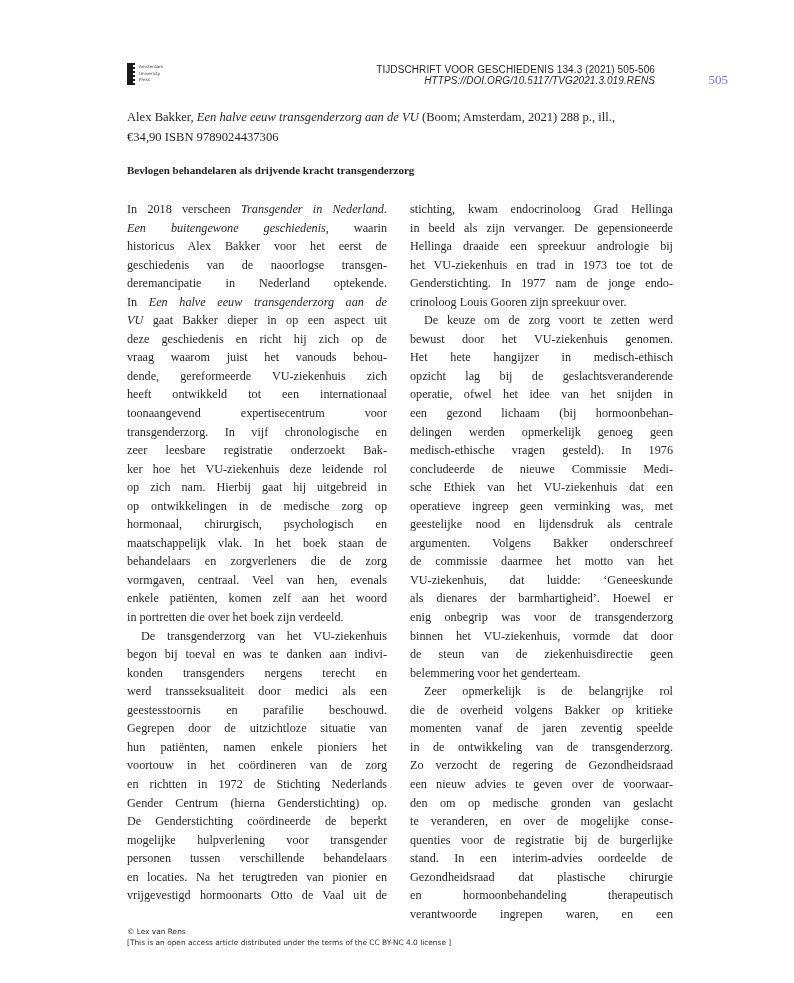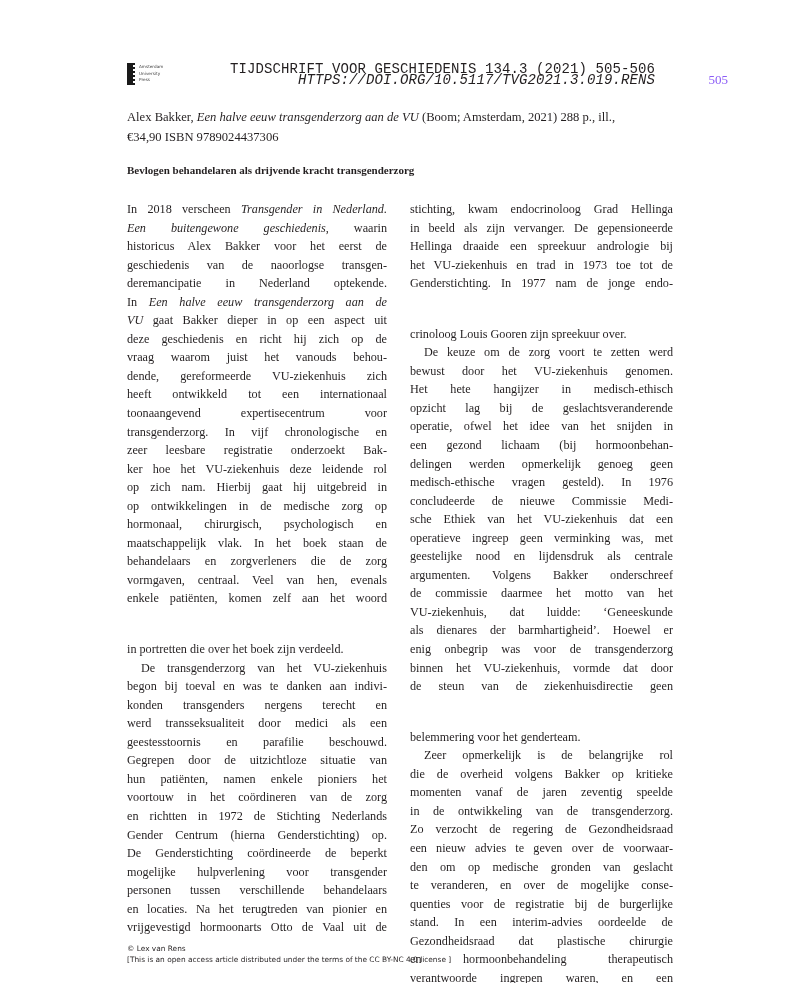--- a/index.html
+++ b/index.html
@@ -2,33 +2,33 @@
 <html><head>
 <meta charset="utf-8">
 <style>
   html, body { margin: 0; padding: 0; background: #ffffff; }
   body { width: 794px; height: 983px; position: relative; overflow: hidden; color: #231f20; }
   .logo { position: absolute; left: 127px; top: 63px; display: flex; align-items: flex-start; }
   .logo-bar { width: 6px; height: 22px; background: #1a1a1a; position: relative; }
   .logo-bar::after { content: ""; position: absolute; right: -2px; top: 0; width: 2px; height: 22px;
     background: repeating-linear-gradient(to bottom, #1a1a1a 0 2px, transparent 2px 4px); }
   .logo-text { margin-left: 6px; font-family: "DejaVu Sans", sans-serif; font-size: 4.2px; line-height: 6.5px; color: #444; padding-top: 1px; }
-  .journal { position: absolute; right: 139px; top: 64px; text-align: right; font-family: Liberation Mono, monospace; font-size: 14px; line-height: 11px; color: #231f20; letter-spacing: 0.1px; }
+  .journal { position: absolute; right: 139px; top: 64px; text-align: right; font-family: Liberation Sans, sans-serif; font-size: 10px; line-height: 11px; color: #231f20; letter-spacing: 0.1px; }
   .journal .doi { font-style: italic; }
   .pageno { position: absolute; right: 66px; top: 72px; font-family: "Liberation Serif", serif; font-size: 13px; color: #8b5cf6; }
   .citation { position: absolute; left: 127px; top: 107px; width: 545px; font-family: "Liberation Serif", serif; font-size: 12.6px; line-height: 20px; }
   .heading { position: absolute; left: 127px; top: 161px; font-family: "Liberation Serif", serif; font-weight: bold; font-size: 11px; line-height: 18px; }
   .col { position: absolute; top: 200px; font-family: Liberation Serif, serif; font-size: 12.2px; line-height: 18.55px; }
   .col-left { left: 127px; width: 260px; }
   .col-right { left: 410px; width: 263px; }
   .ln { display: block; white-space: nowrap; text-align: justify; text-align-last: justify; height: 18.55px; overflow: visible; }
-  .ln.last { text-align-last: left; margin-top: 32px; }
+  .ln.last { text-align-last: left; }
   .ln.indent { padding-left: 14px; }
   em { font-style: italic; }
-  .footer { position: absolute; left: 127px; top: 926px; font-family: "DejaVu Sans", sans-serif; font-size: 7.4px; line-height: 11px; color: #231f20; margin-top: 17px; }
+  .footer { position: absolute; left: 127px; top: 926px; font-family: "DejaVu Sans", sans-serif; font-size: 7.4px; line-height: 11px; color: #231f20; }
 </style>
 </head>
 <body>
 
 <div class="logo">
   <div class="logo-bar"></div>
   <div class="logo-text">
     <div>Amsterdam</div>
     <div>University</div>
     <div>Press</div>

